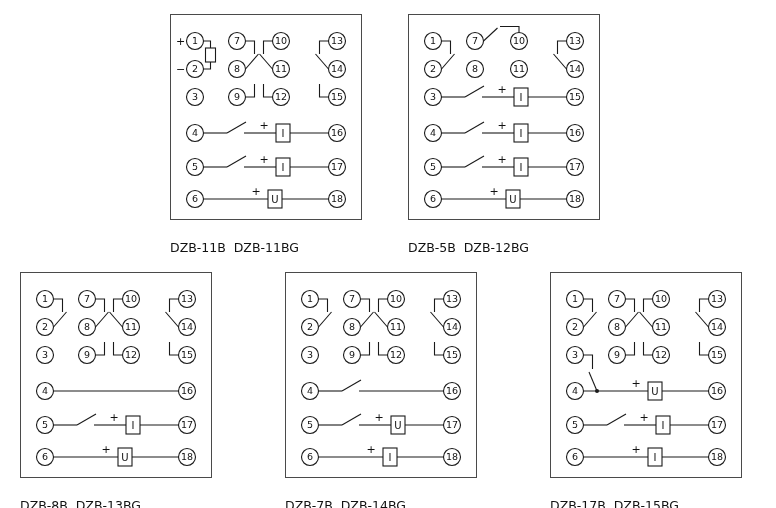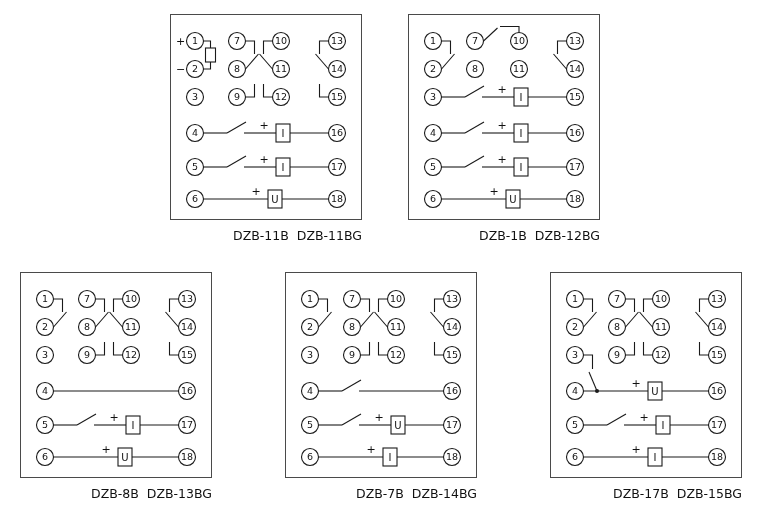--- a/index.html
+++ b/index.html
@@ -1,20 +1,20 @@
 <!DOCTYPE html>
 <html><head>
 <meta charset="utf-8">
 <style>
   html,body{margin:0;padding:0;background:#ffffff;}
   #page{position:relative;width:776px;height:508px;background:#ffffff;
         font-family:"DejaVu Sans",sans-serif;overflow:hidden;}
   .panel{position:absolute;}
   .panel-box{width:192px;height:206px;border:1px solid #4a4a4a;box-sizing:border-box;background:#fff;}
-  .panel-caption{width:192px;text-align:right;font-size:12.5px;color:#111;margin-top:8px;white-space:pre;}
+  .panel-caption{width:192px;text-align:left;font-size:12.5px;color:#111;margin-top:20px;white-space:pre;}
   svg{display:block;}
   svg text{font-family:"DejaVu Sans",sans-serif;}
 </style>
 </head>
 <body>
 
 <div id="page">
     <div class="panel" style="left: 170px; top: 14px;">
       <div class="panel-box">
         <svg width="190" height="204" viewBox="0 0 190 204">
@@ -249,21 +249,21 @@
           <g>
             <circle cx="166" cy="152" r="8.5" fill="#fff" stroke="#1a1a1a" stroke-width="1.1"></circle>
             <text x="166" y="155.3" text-anchor="middle" font-size="9.5" fill="#111">17</text>
           </g>
           <g>
             <circle cx="166" cy="184" r="8.5" fill="#fff" stroke="#1a1a1a" stroke-width="1.1"></circle>
             <text x="166" y="187.3" text-anchor="middle" font-size="9.5" fill="#111">18</text>
           </g>
         </svg>
       </div>
-      <div class="panel-caption">DZB-1B  DZB-12BG</div>
+      <div class="panel-caption">DZB-5B  DZB-12BG</div>
     </div>
     <div class="panel" style="left: 20px; top: 272px;">
       <div class="panel-box">
         <svg width="190" height="204" viewBox="0 0 190 204">
           <g>
             <path d="M 32.5 26 h 9 v 13" fill="none" stroke="#1a1a1a" stroke-width="1.1"></path>
             <path d="M 32.5 54 l 13 -15" fill="none" stroke="#1a1a1a" stroke-width="1.1"></path>
           </g>
           <g>
             <path d="M 74.5 26 h 9 v 13" fill="none" stroke="#1a1a1a" stroke-width="1.1"></path>

